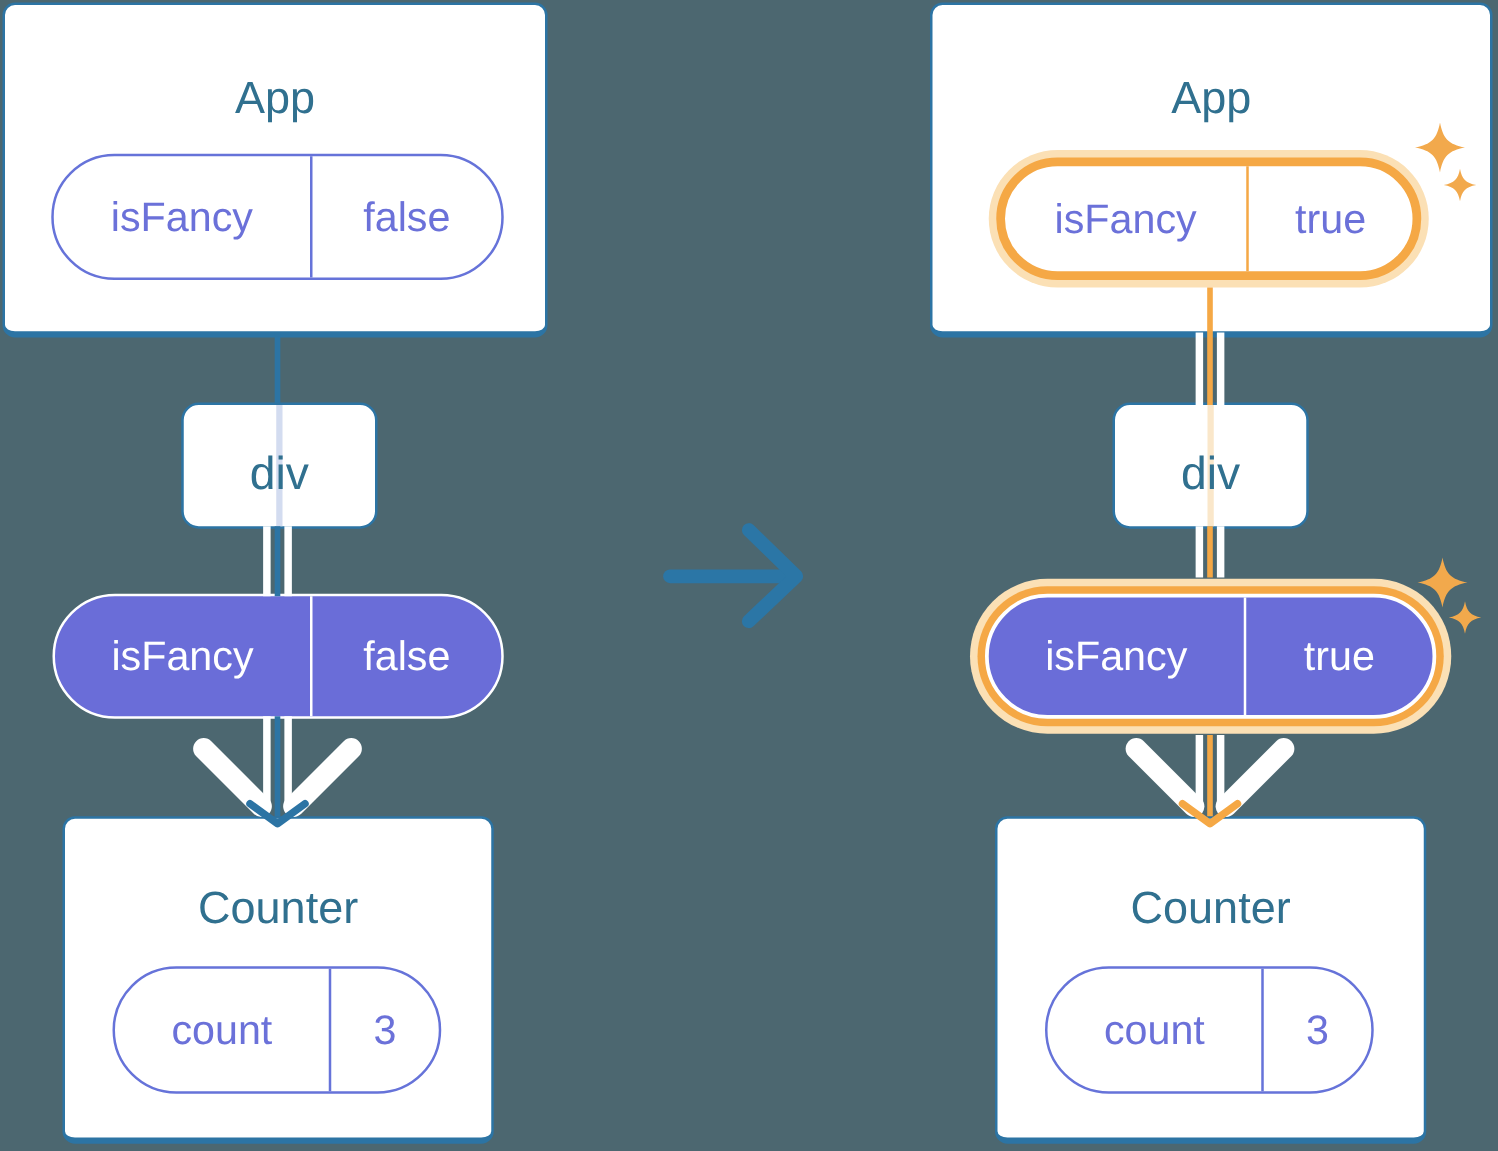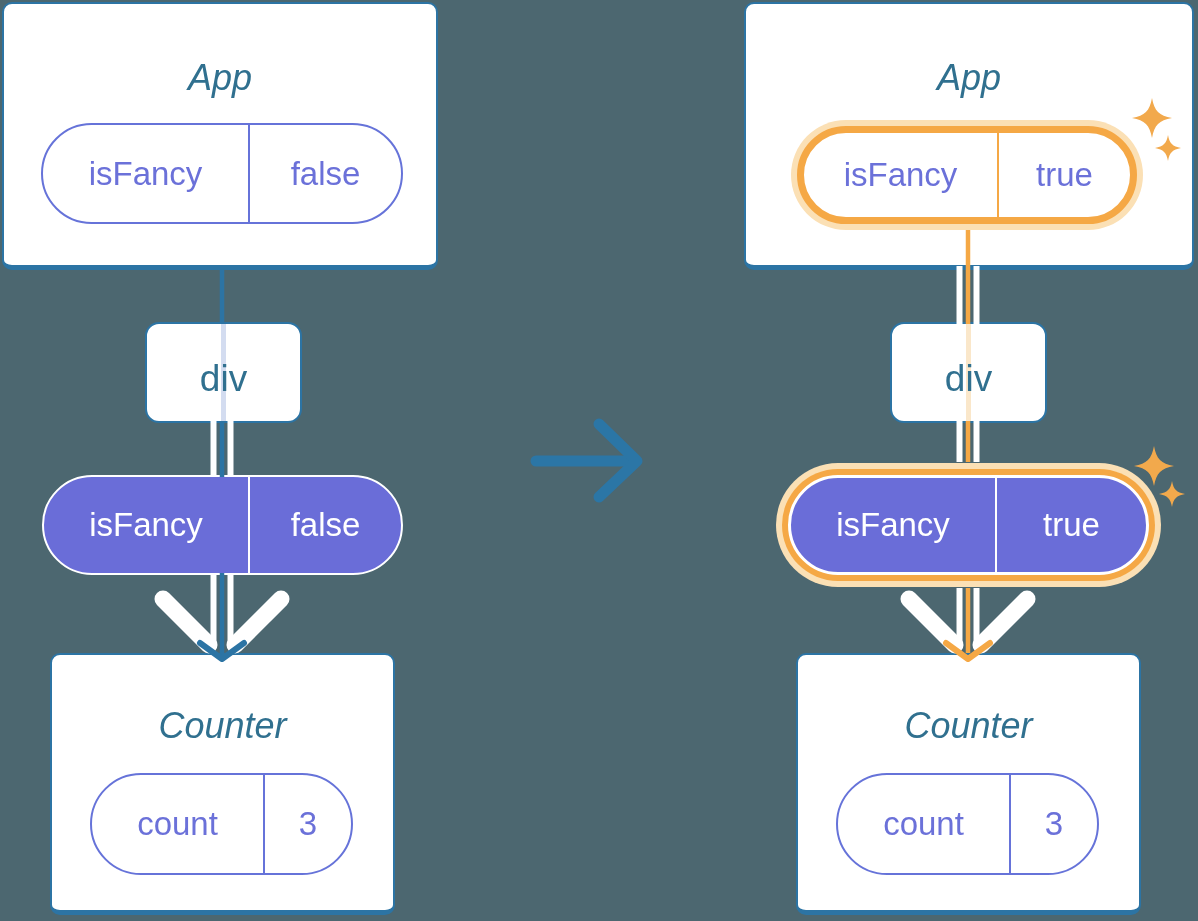--- a/index.html
+++ b/index.html
@@ -9,21 +9,21 @@
     font-family:"Liberation Sans", sans-serif;
   }
   *{box-sizing:border-box;}
   .card{
     position:absolute;background:#fff;
     border:2px solid #2C74A4;border-bottom-width:5px;
     border-radius:10px;
   }
   .card-title{
     position:absolute;left:0;right:0;text-align:center;
-    font-size:36px;font-weight:500;color:#30708F;font-style:italic;
+    font-size:36px;font-weight:500;color:#30708F;
   }
   .pill{
     position:absolute;display:flex;align-items:stretch;
     border-radius:60px;font-size:33px;justify-content:center;
   }
   .pill .cell{
     display:flex;align-items:center;justify-content:center;
     white-space:nowrap;
   }
   

